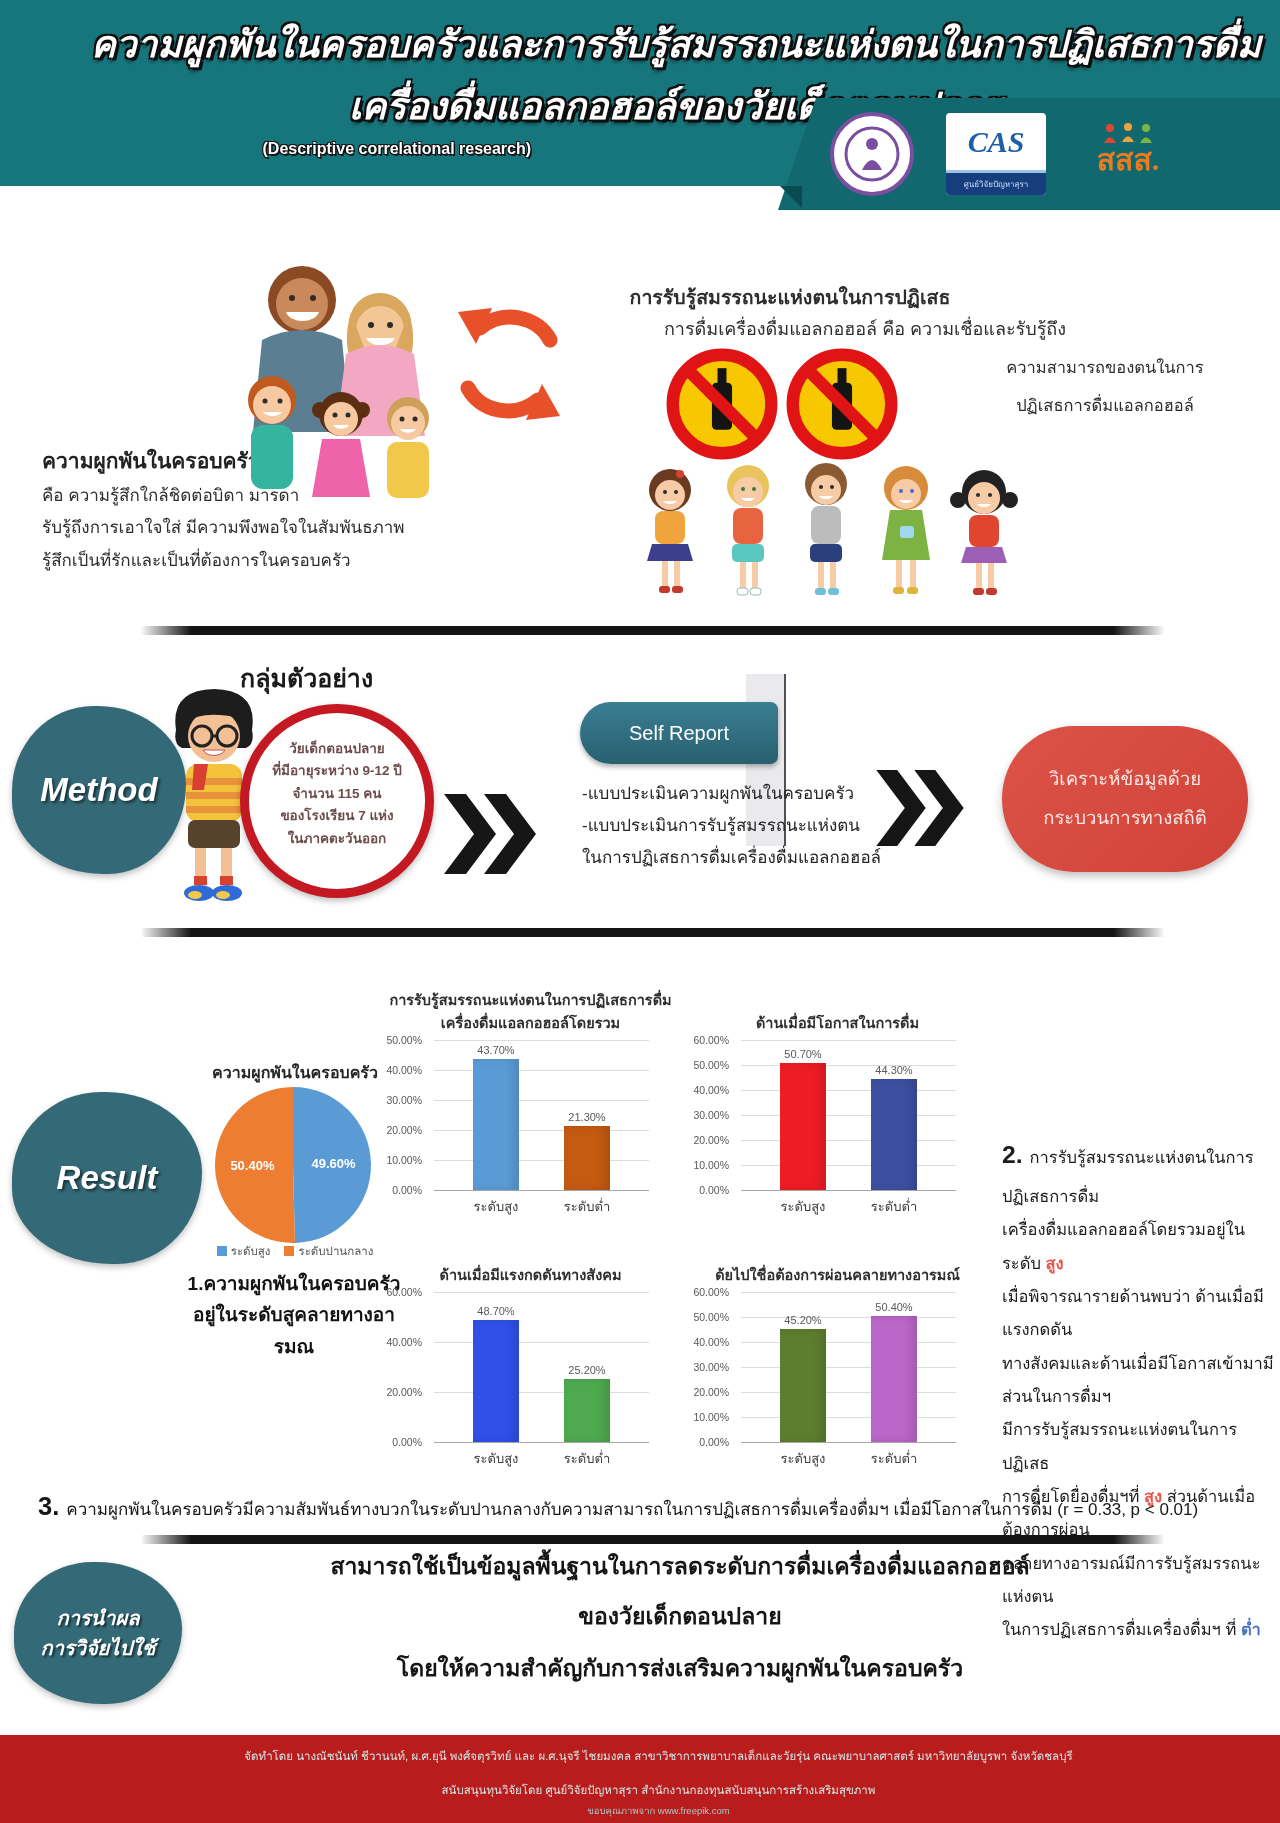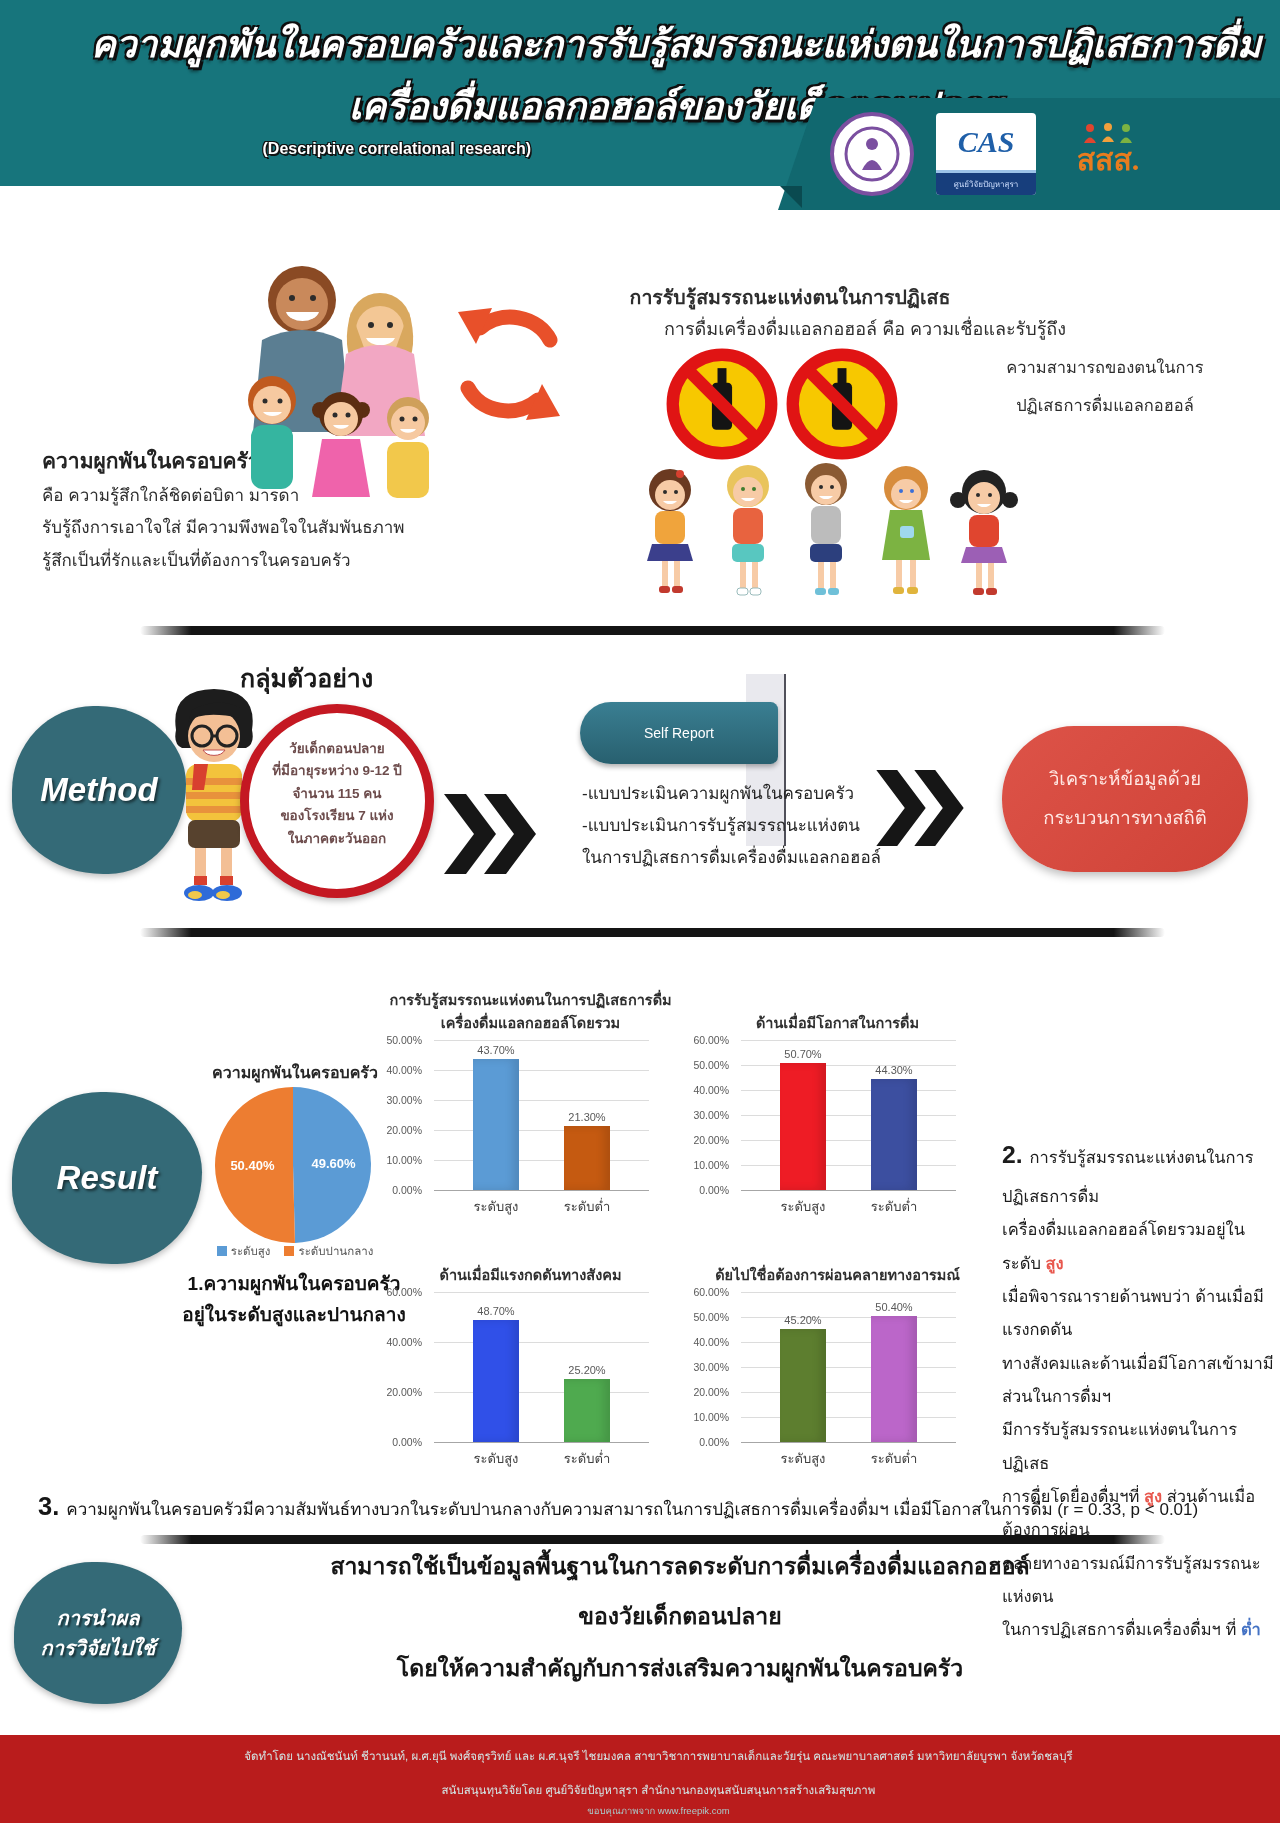--- a/index.html
+++ b/index.html
@@ -10,21 +10,21 @@
   
   .header{position:absolute;left:0;top:0;width:1280px;height:186px;background:#17757c;}
   .title-line{position:absolute;left:0;width:100%;text-align:center;font-weight:bold;font-style:italic;
       color:#fff;white-space:nowrap;
       text-shadow:3px 3px 0 #0e0e0e,-2px -2px 0 #0e0e0e,2px -2px 0 #0e0e0e,-2px 2px 0 #0e0e0e,0 5px 3px rgba(0,0,0,.35);padding-left:36px;}
   .t1{top:14px;font-size:37px;}
   .t2{top:76px;font-size:37px;}
   .subtitle{position:absolute;left:0;top:140px;width:62%;text-align:center;font-size:16px;font-weight:bold;color:#fff;
       text-shadow:1.5px 1.5px 0 #111,-1px -1px 0 #111,1px -1px 0 #111,-1px 1px 0 #111;}
   .logo-panel{position:absolute;right:0;top:98px;width:502px;height:112px;background:#11686f;
-      clip-path:polygon(38px 0,100% 0,100% 100%,0 100%);display:flex;align-items:center;gap:22px;padding-left:52px;box-sizing:border-box;}
+      clip-path:polygon(38px 0,100% 0,100% 100%,0 100%);display:flex;align-items:center;gap:32px;padding-left:52px;box-sizing:border-box;}
   .logo-notch{position:absolute;right:478px;top:186px;width:0;height:0;border-top:22px solid #0a4a50;border-left:22px solid transparent;}
   .logo-seal{width:84px;height:84px;border-radius:50%;background:#fff;border:4px solid #7b4fa0;
       display:flex;align-items:center;justify-content:center;box-sizing:border-box;}
   .logo-cas{width:100px;height:82px;background:#fff;border-radius:4px;display:flex;flex-direction:column;overflow:hidden;}
   .cas-top{flex:1;display:flex;align-items:center;justify-content:center;color:#1f5fa8;font-size:30px;font-weight:bold;
       font-style:italic;font-family:"Liberation Serif","DejaVu Serif",serif;border-bottom:3px solid #9cc3e8;}
   .cas-band{height:22px;background:#173e7c;color:#cfe0ff;font-size:8px;display:flex;align-items:center;justify-content:center;}
   .logo-sss{width:100px;height:86px;display:flex;flex-direction:column;align-items:center;justify-content:center;font-family:Liberation Serif, serif;}
   .sss-text{color:#e87c1e;font-size:30px;font-weight:bold;line-height:1;}
   .sss-cap{color:#bfe3c0;font-size:6.5px;margin-top:3px;}
@@ -47,21 +47,21 @@
   .se3{left:970px;top:354px;width:270px;font-size:16.5px;}
   .se4{left:970px;top:392px;width:270px;font-size:16.5px;}
 
   
   .sample-heading{position:absolute;left:240px;top:658px;width:220px;font-size:25px;font-weight:bold;color:#1a1a1a;}
   .sample-circle{position:absolute;left:240px;top:704px;width:176px;height:176px;background:#fff;
       border:9px solid #c41822;border-radius:50%;box-shadow:0 3px 6px rgba(0,0,0,.25);}
   .sample-text{padding-top:25px;text-align:center;font-size:13.5px;line-height:1.66;color:#6d4c4c;font-weight:bold;}
   .sr-bar{position:absolute;left:746px;top:674px;width:38px;height:172px;background:#e9e9ee;border-right:2px solid #50505a;}
   .sr-pill{position:absolute;left:580px;top:702px;width:198px;height:62px;border-radius:34px 8px 8px 34px;
-      background:linear-gradient(#3a7f92,#28606f);color:#fff;font-size:14px;display:flex;align-items:center;justify-content:center;
+      background:linear-gradient(#3a7f92,#28606f);color:#fff;font-size:20px;display:flex;align-items:center;justify-content:center;
       box-shadow:0 3px 5px rgba(0,0,0,.3);}
   .instruments{position:absolute;left:582px;top:778px;width:310px;font-size:17px;line-height:1.88;color:#242424;}
   .analysis-box{position:absolute;left:1002px;top:726px;width:246px;height:146px;border-radius:72px;
       background:linear-gradient(135deg,#dd5348,#cf4237);color:#ffe9e5;font-size:18.5px;line-height:2.1;
       display:flex;flex-direction:column;align-items:center;justify-content:center;text-align:center;
       box-shadow:0 4px 8px rgba(0,0,0,.25);}
 
   
   .pie-title{position:absolute;left:183px;top:1060px;width:224px;text-align:center;font-size:16px;font-weight:bold;color:#262626;}
   .pie-holder{position:absolute;left:208px;top:1080px;width:170px;height:170px;}
@@ -364,21 +364,21 @@
         <span>ระดับสูง</span>
       </span>
       <span class="legend-item">
         <span class="legend-swatch" style="background: rgb(237, 125, 49);"></span>
         <span>ระดับปานกลาง</span>
       </span>
     </div>
 
   <div class="finding1">
     <div>1.ความผูกพันในครอบครัว</div>
-    <div>อยู่ในระดับสูงและปานกลาง</div>
+    <div>อยู่ในระดับสูคลายทางอารมณ</div>
   </div>
 
   <div class="chart row1" style="left:378px;top:982px;">
       <div class="chart-title">
         <div>การรับรู้สมรรถนะแห่งตนในการปฏิเสธการดื่ม</div>
         <div>เครื่องดื่มแอลกอฮอล์โดยรวม</div>
       </div>
       <div class="plot-wrap">
         <div class="ylabels">
           <span class="ylab" style="top: 150px;">0.00%</span>

